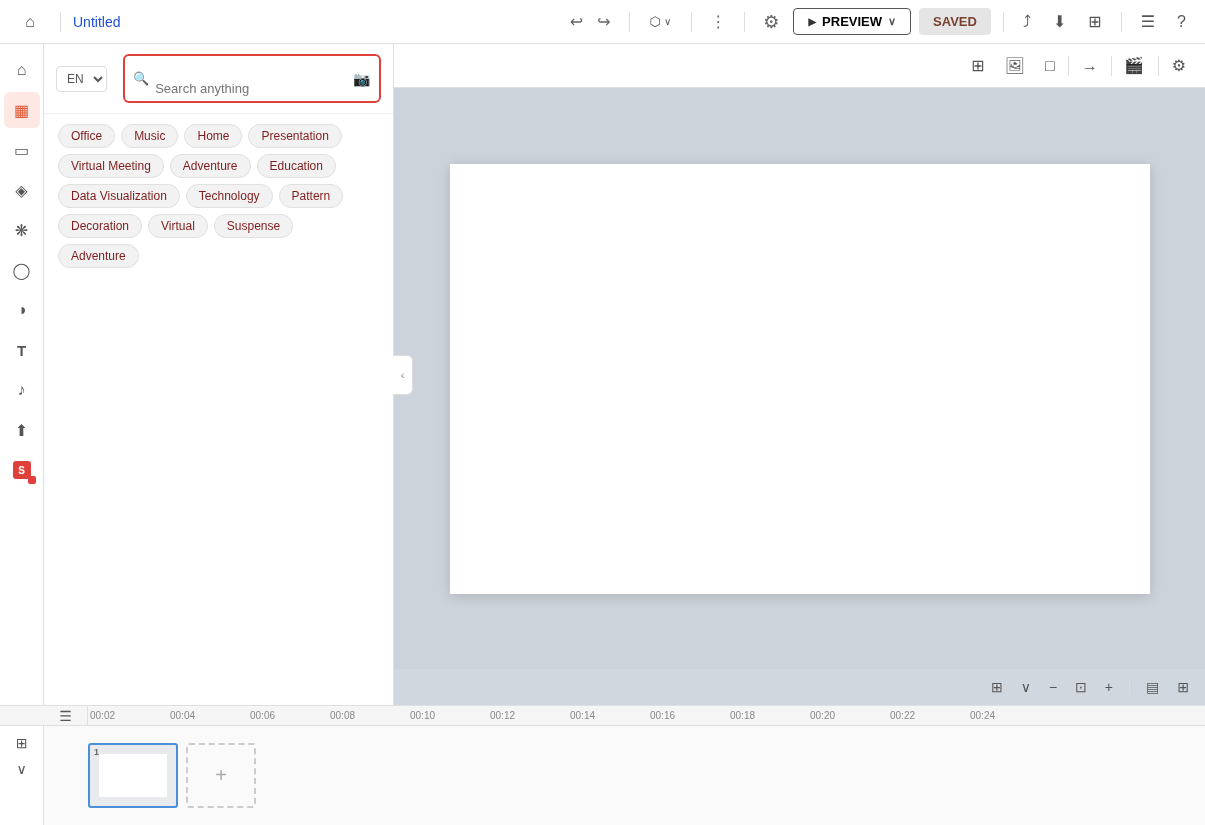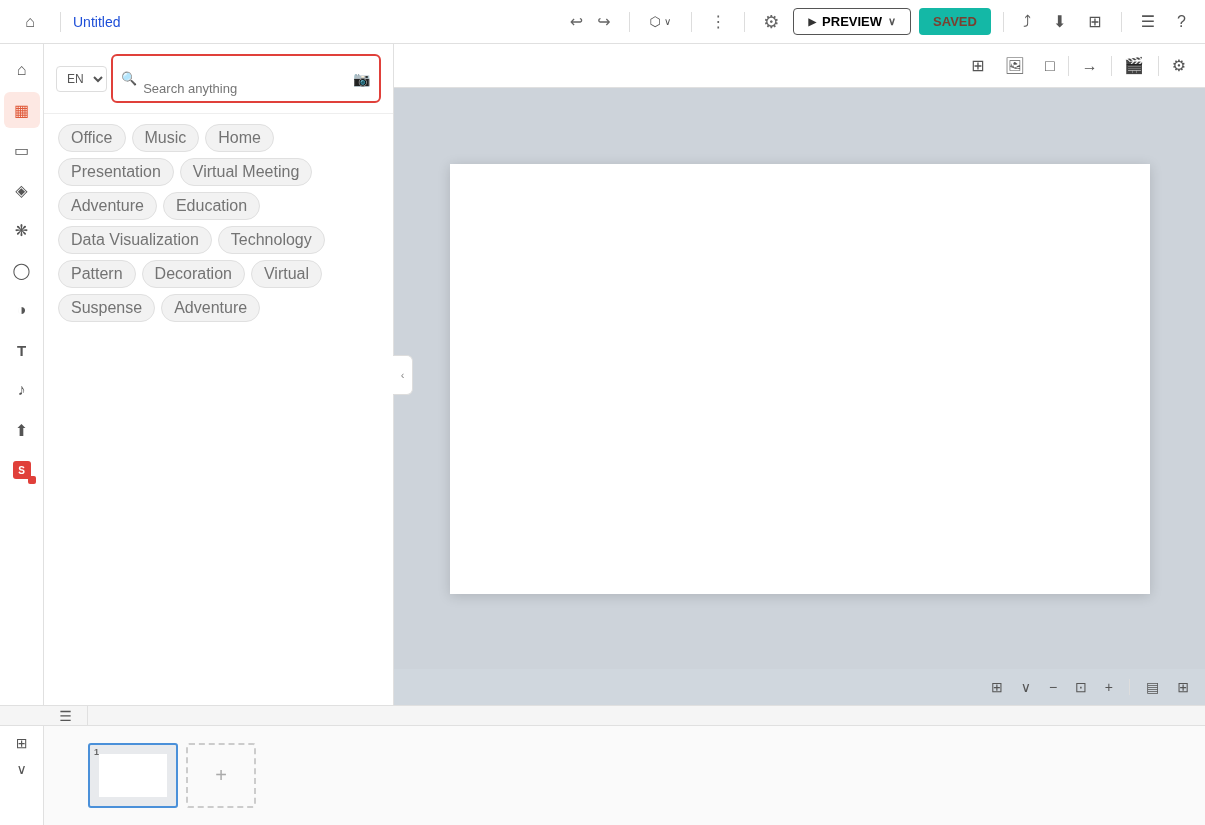--- a/index.html
+++ b/index.html
@@ -34,21 +34,21 @@
       cursor: pointer;
       font-size: 13px;
       font-weight: 600;
       display: flex;
       align-items: center;
       gap: 6px;
     }
     .preview-btn .play-icon { color: #333; font-size: 10px; }
     .preview-chevron { font-size: 11px; color: #555; }
     .saved-btn {
-      background: #14b8a6;
+      background: #e5e5e5;
       border: none;
       border-radius: 4px;
       padding: 6px 14px;
       cursor: pointer;
       font-size: 13px;
       font-weight: 600;
       color: #7a4030;
     }
     .top-icon-btn { background: none; border: none; cursor: pointer; color: #555; font-size: 16px; padding: 4px 7px; border-radius: 4px; }
 
@@ -103,21 +103,21 @@
       border-right: 1px solid #e0e0e0;
       display: flex;
       flex-direction: column;
       overflow: hidden;
     }
     #search-area {
       padding: 10px 12px;
       border-bottom: 1px solid #eee;
       display: flex;
       align-items: center;
-      gap: 4px;
+      gap: 16px;
     }
     .lang-select {
       background: none;
       border: 1px solid #ddd;
       border-radius: 4px;
       padding: 4px 6px;
       font-size: 12px;
       cursor: pointer;
       color: #555;
     }
@@ -156,22 +156,22 @@
     .tags-wrapper {
       display: flex;
       flex-wrap: wrap;
       gap: 6px;
     }
     .tag-pill {
       background: #f2f2f2;
       border: 1px solid #e0e0e0;
       border-radius: 14px;
       padding: 4px 12px;
-      font-size: 16px;
-      color: #737373;
+      font-size: 12px;
+      color: #7f1d1d;
       cursor: pointer;
       white-space: nowrap;
     }
 
     
     #canvas-area {
       flex: 1;
       background: #cdd3da;
       display: flex;
       flex-direction: column;
@@ -505,20 +505,34 @@
     </div>
   </div>
 
 </div>
 
 <div id="timeline-area">
   <div id="timeline-ruler">
     <div style="width:44px;flex-shrink:0;border-right:1px solid #e0e0e0;height:100%;display:flex;align-items:center;justify-content:center;">
       <button class="tl-icon-btn">☰</button>
     </div>
+    <div class="ruler-marks">
+      <div class="ruler-mark">00:02</div>
+      <div class="ruler-mark">00:04</div>
+      <div class="ruler-mark">00:06</div>
+      <div class="ruler-mark">00:08</div>
+      <div class="ruler-mark">00:10</div>
+      <div class="ruler-mark">00:12</div>
+      <div class="ruler-mark">00:14</div>
+      <div class="ruler-mark">00:16</div>
+      <div class="ruler-mark">00:18</div>
+      <div class="ruler-mark">00:20</div>
+      <div class="ruler-mark">00:22</div>
+      <div class="ruler-mark">00:24</div>
+    </div>
   </div>
   <div id="timeline-content">
     <div id="timeline-left">
       <button class="tl-icon-btn">⊞</button>
       <button class="tl-icon-btn">∨</button>
     </div>
     <div id="timeline-track">
       <div id="slide-strip">
         <div class="slide-thumb active">
           <span class="slide-thumb-num">1</span>

